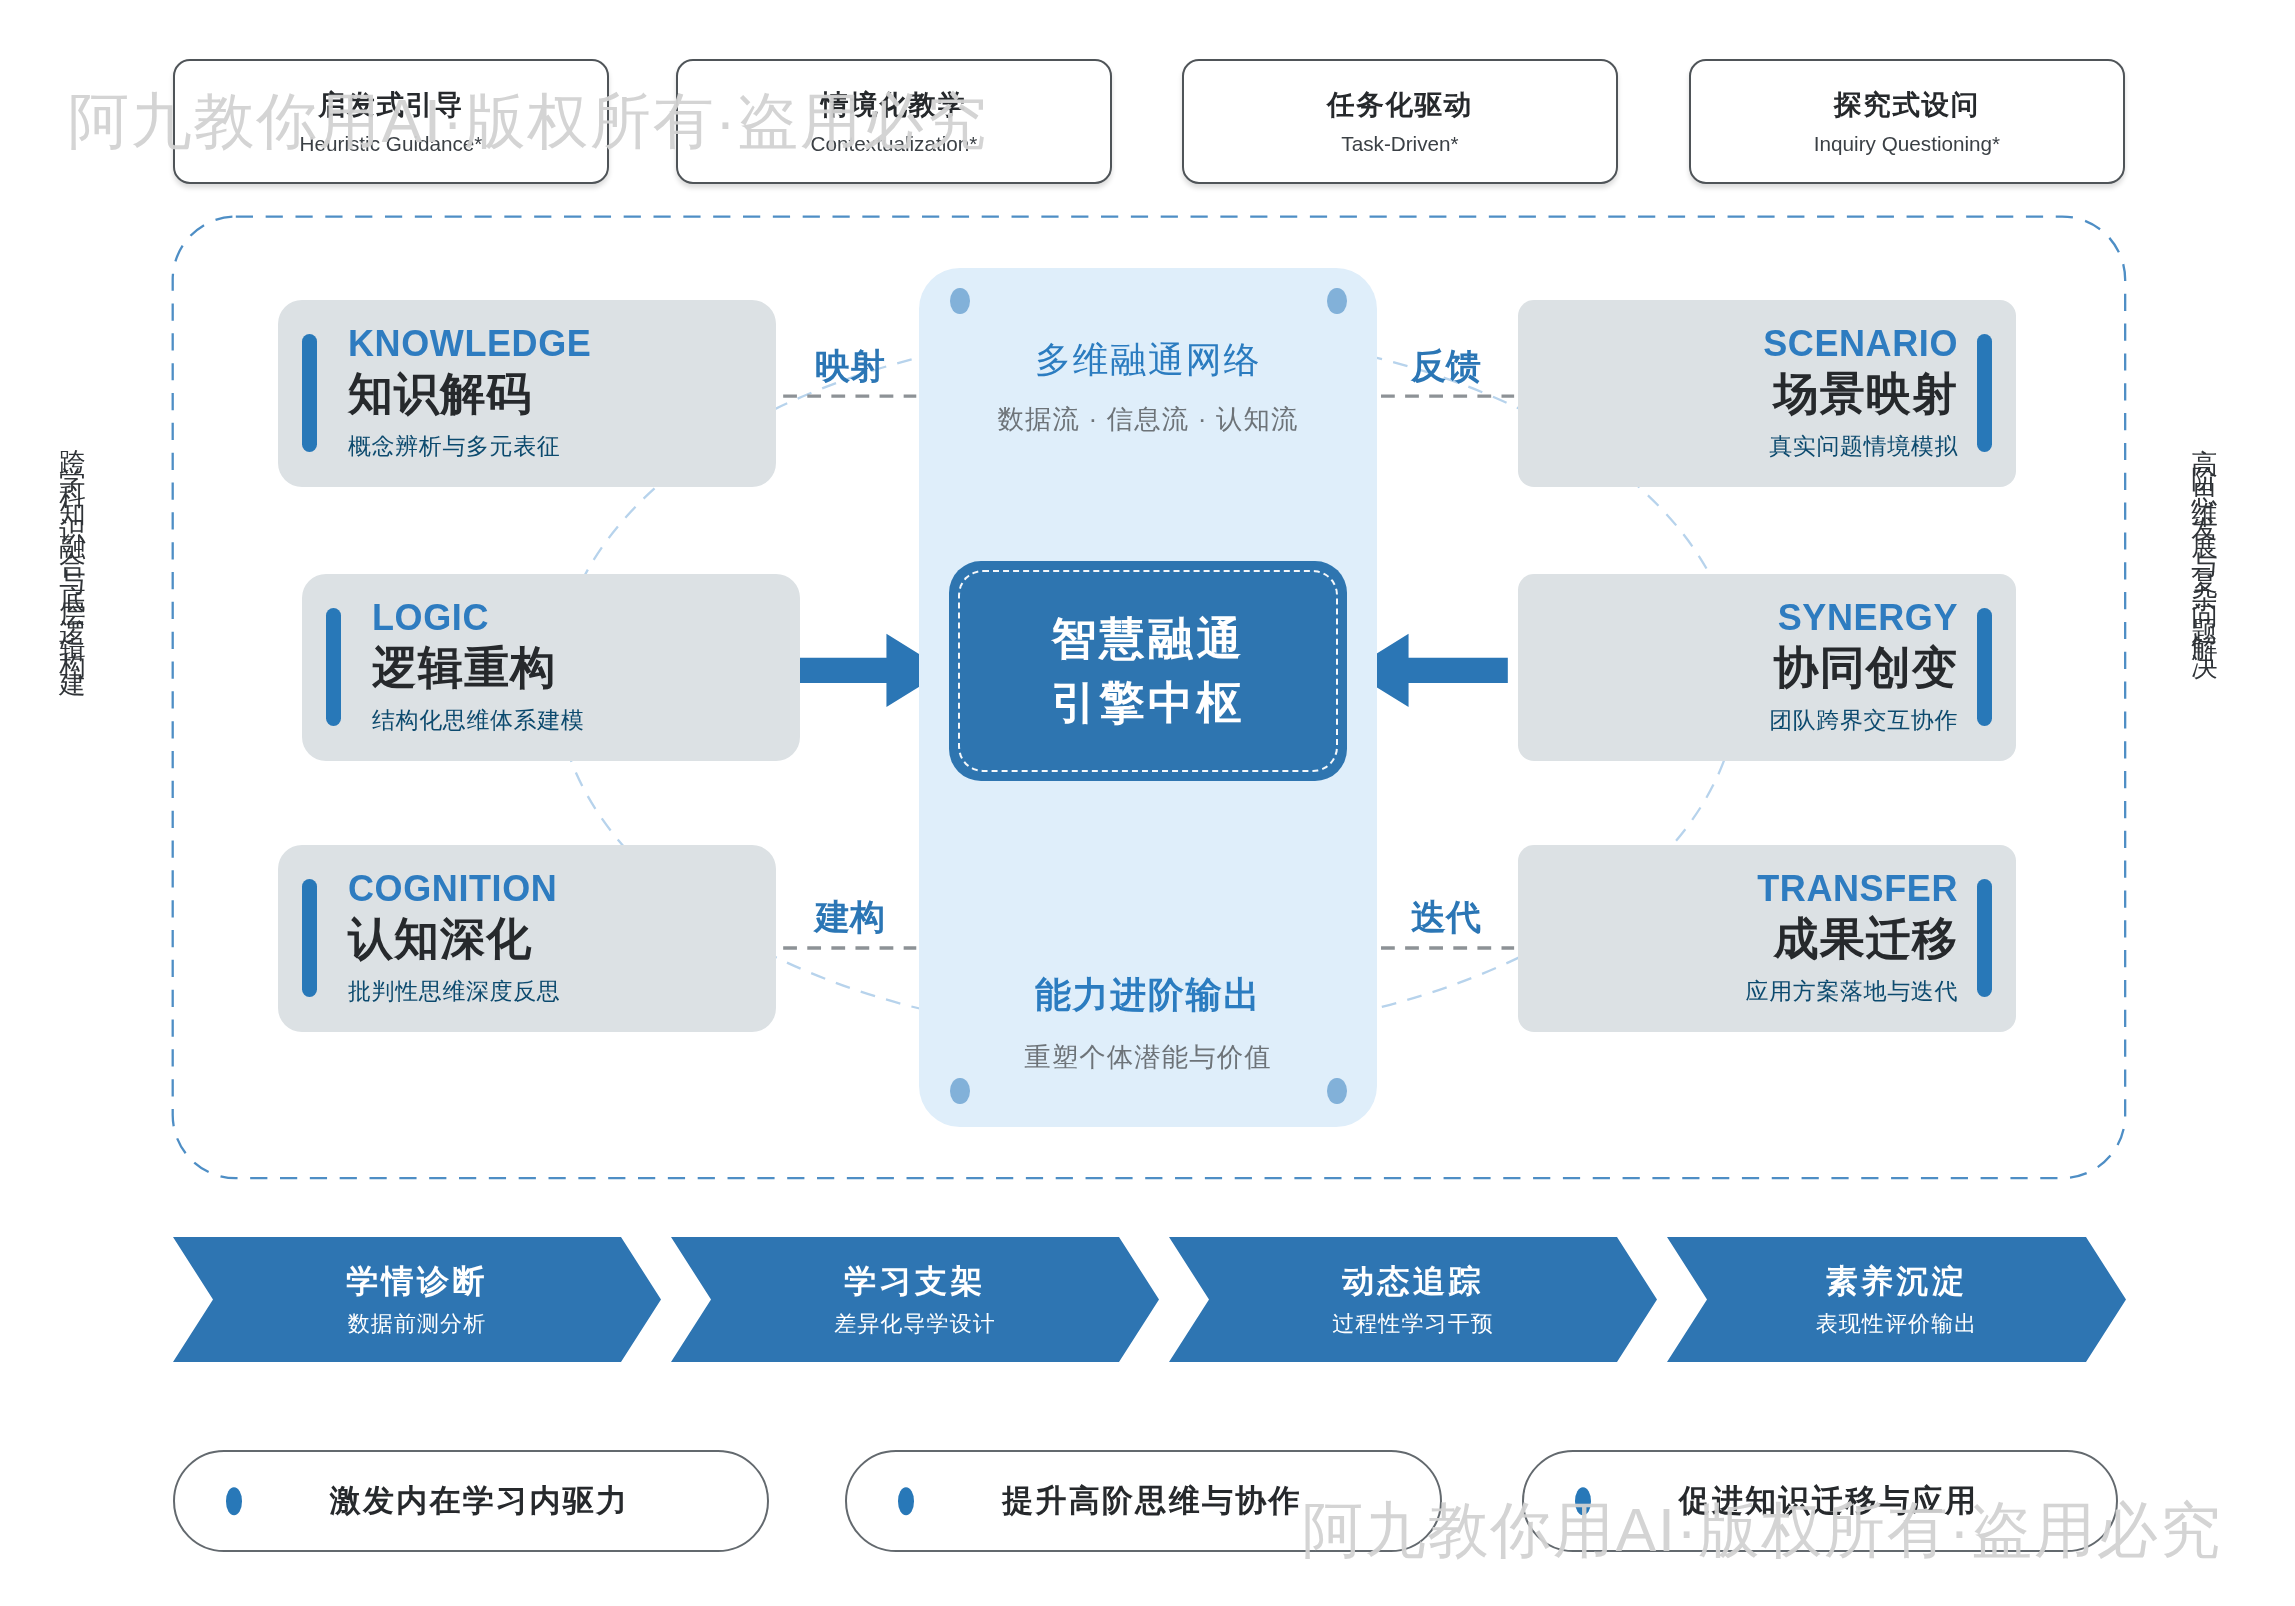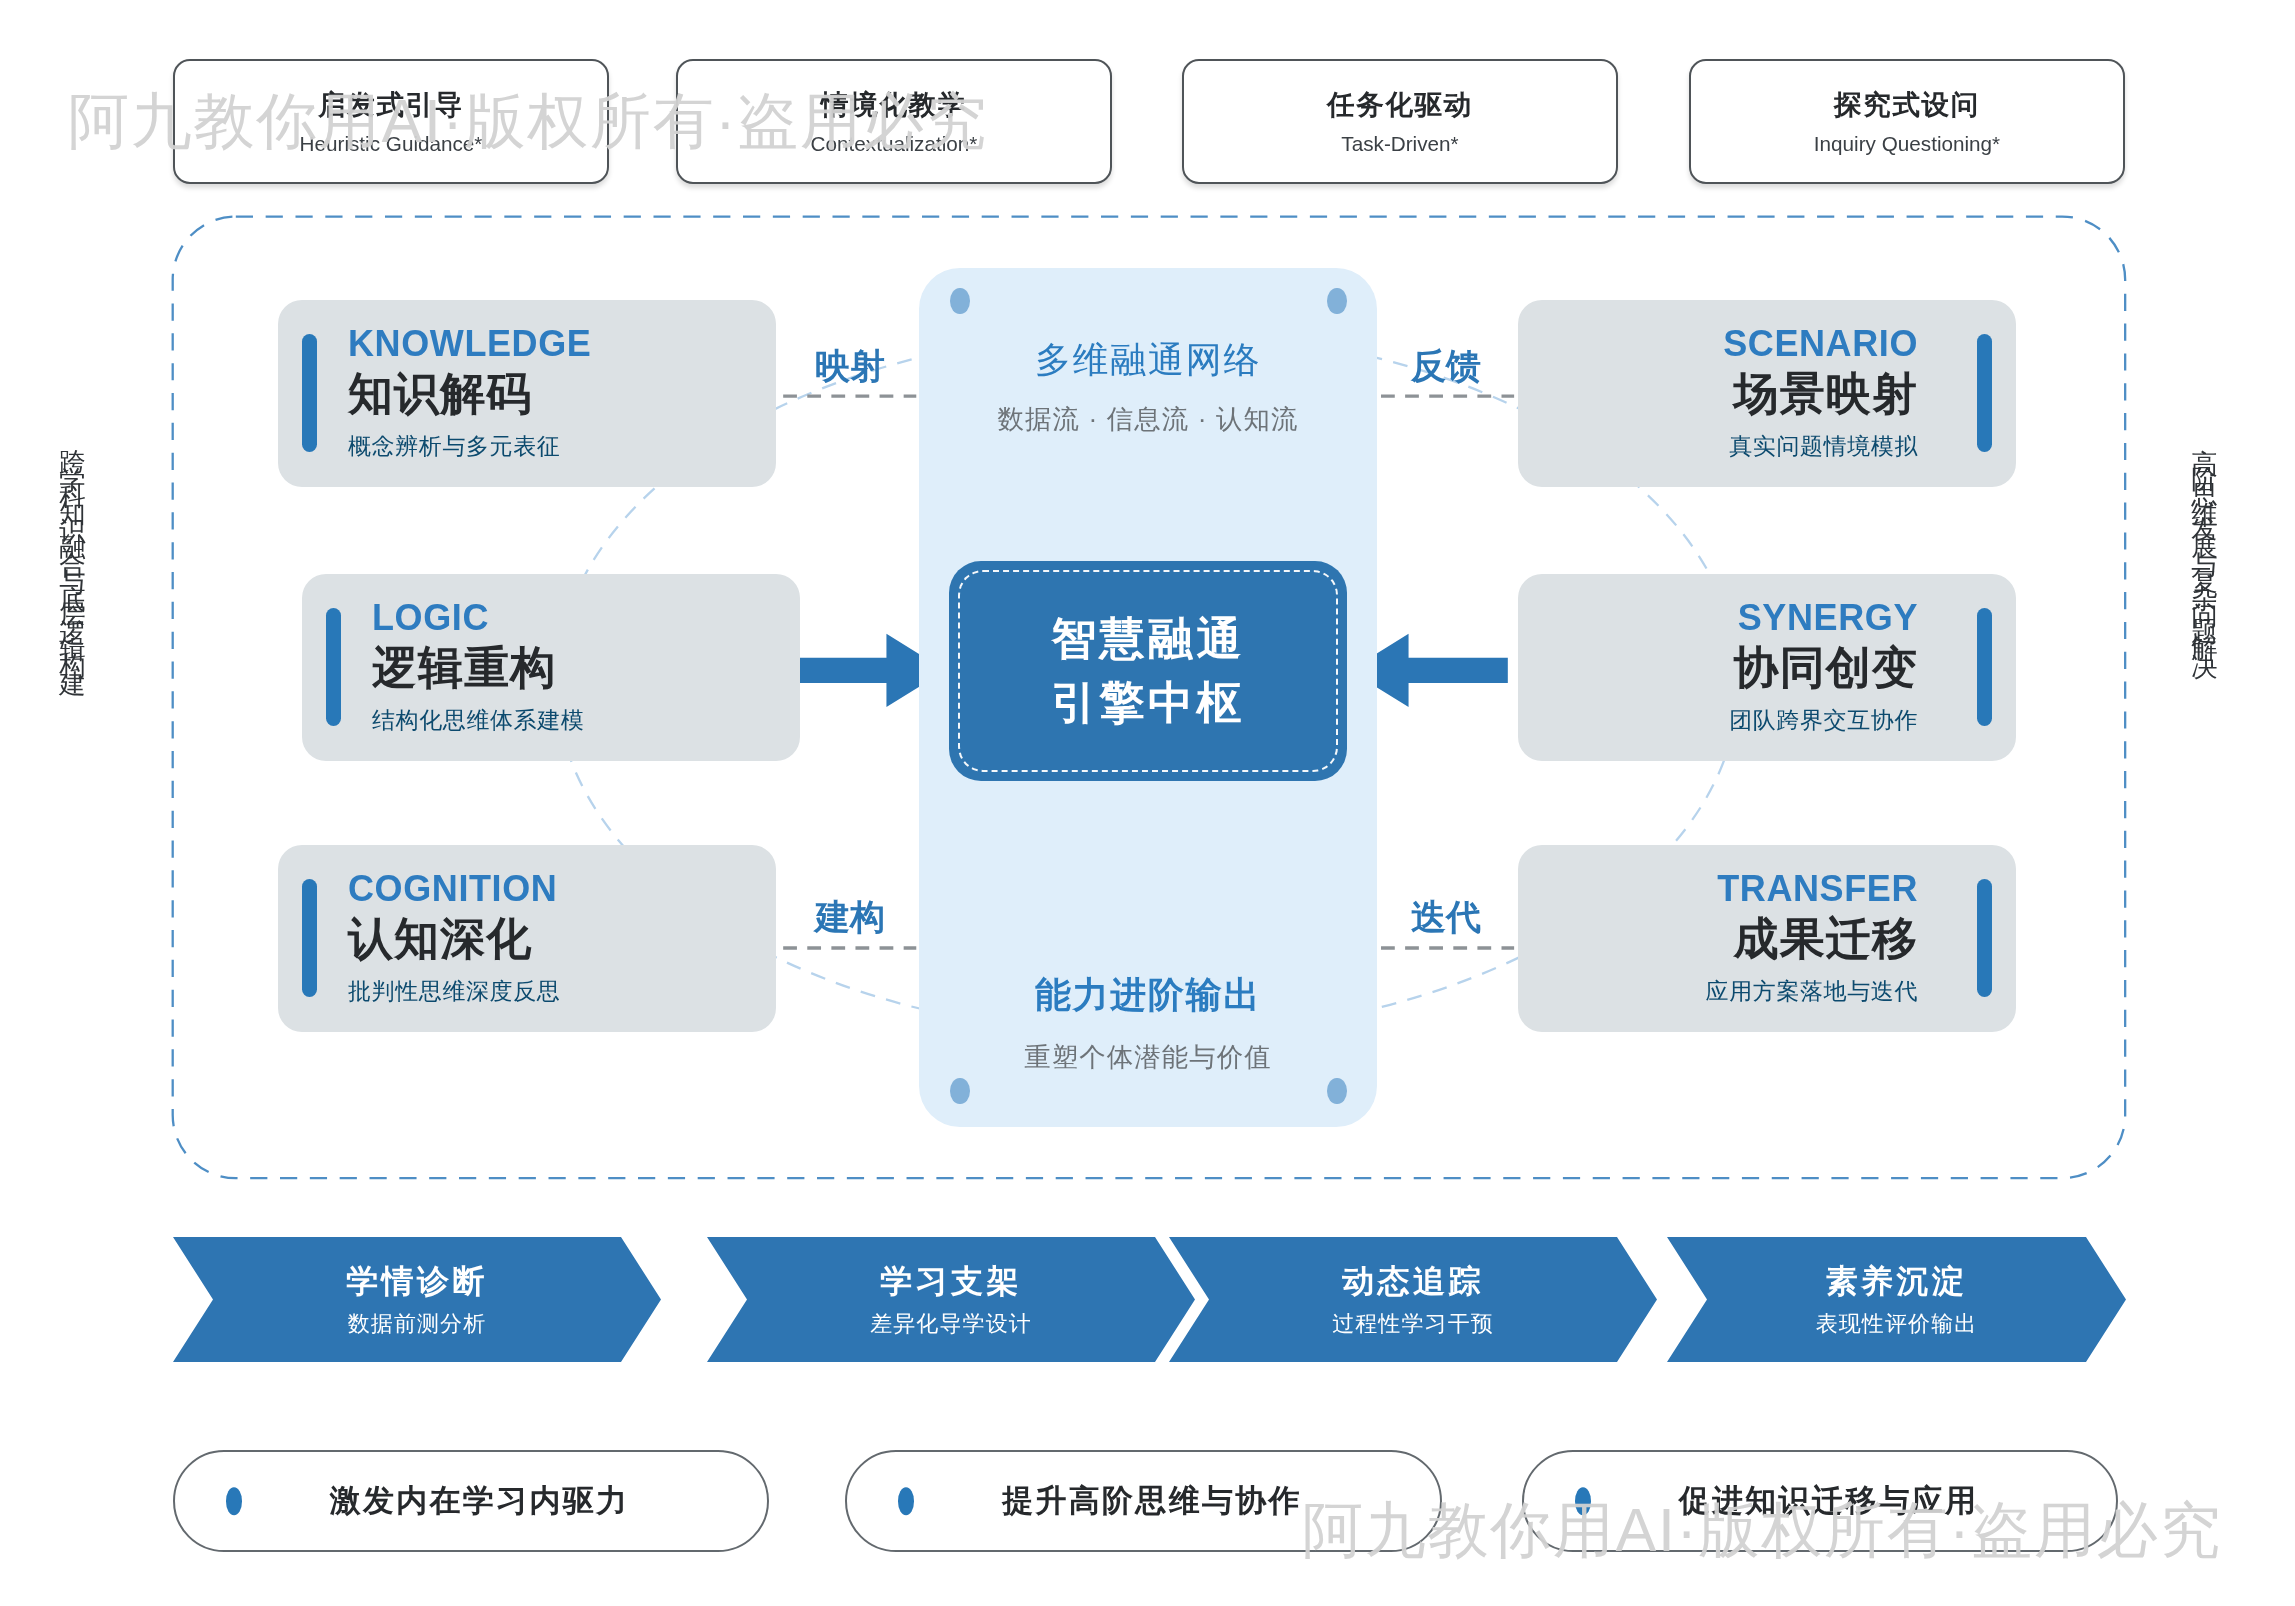--- a/index.html
+++ b/index.html
@@ -23,21 +23,21 @@
   
   .side-label{position:absolute;top:428px;height:654px;writing-mode:vertical-rl;
     font-size:26.4px;font-weight:500;color:#2f3337;letter-spacing:17px;z-index:5;}
   .side-left{left:56px;}
   .side-right{left:2188px;}
 
   
   .module{position:absolute;width:498px;height:187px;background:#dce1e4;border-radius:24px;z-index:5;
     box-sizing:border-box;display:flex;flex-direction:column;justify-content:center;}
   .module.left{padding-left:70px;align-items:flex-start;text-align:left;}
-  .module.right{padding-right:98px;align-items:flex-end;text-align:right;}
+  .module.right{padding-right:58px;align-items:flex-end;text-align:right;border-radius:16px;}
   .module .bar{position:absolute;top:34px;width:15px;height:118px;border-radius:7.5px;background:#2878b8;}
   .module.left .bar{left:24px;}
   .module.right .bar{right:24px;}
   .module .en{font-size:36px;font-weight:bold;color:#2e7cc0;line-height:1.05;letter-spacing:0.6px;}
   .module .zh{font-size:45px;font-weight:bold;color:#26292c;line-height:1.1;margin-top:5.7px;letter-spacing:1.1px;}
   .module .desc{font-size:23px;color:#0c4a6e;margin-top:12.6px;letter-spacing:0.6px;}
 
   
   .hub-panel{position:absolute;left:919px;top:268px;width:458px;height:859px;background:#dfeefa;border-radius:41px;z-index:2;}
   .hub-dot{position:absolute;width:19.5px;height:26.4px;border-radius:50%;background:#82b1d9;z-index:3;}
@@ -170,21 +170,21 @@
     <div class="bar"></div>
     <div class="en">TRANSFER</div>
     <div class="zh">成果迁移</div>
     <div class="desc">应用方案落地与迭代</div>
   </div>
 
   <div class="chevron" style="left:173px;width:488px;">
     <div class="t">学情诊断</div>
     <div class="s">数据前测分析</div>
   </div>
-  <div class="chevron" style="left:707px;width:488px;">
+  <div class="chevron" style="left:671px;width:488px;">
     <div class="t">学习支架</div>
     <div class="s">差异化导学设计</div>
   </div>
   <div class="chevron" style="left:1169px;width:488px;">
     <div class="t">动态追踪</div>
     <div class="s">过程性学习干预</div>
   </div>
   <div class="chevron" style="left:1667px;width:459px;">
     <div class="t">素养沉淀</div>
     <div class="s">表现性评价输出</div>

